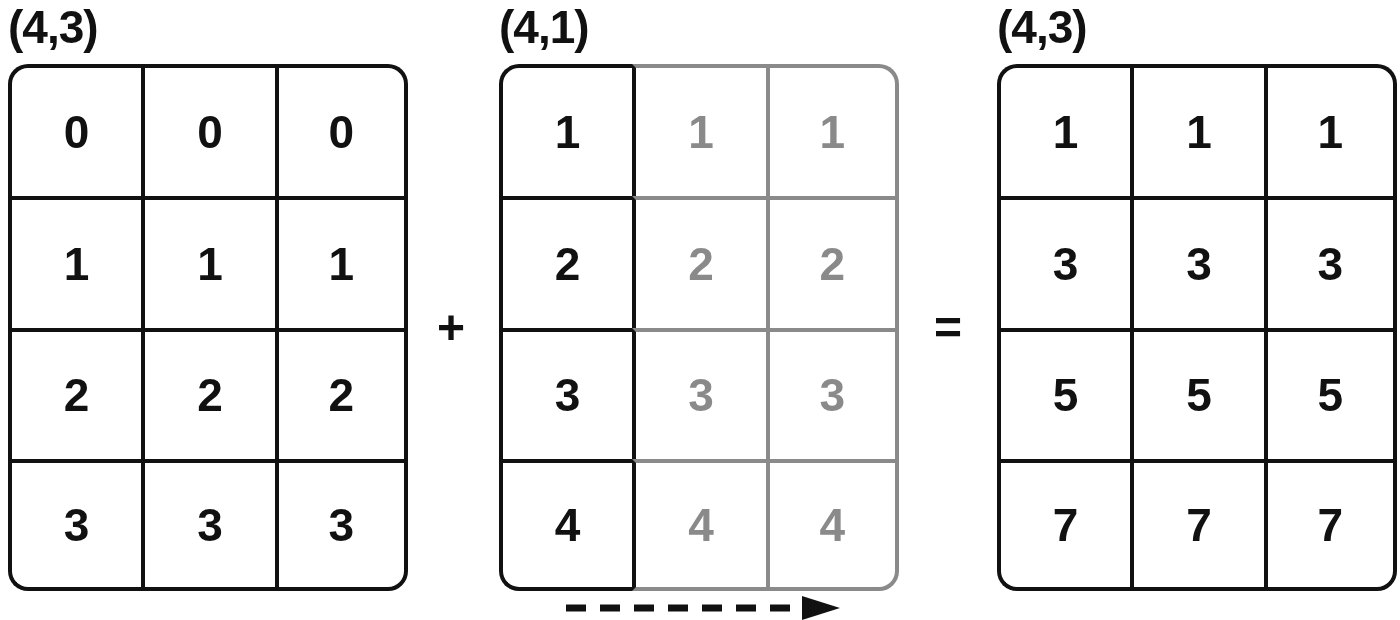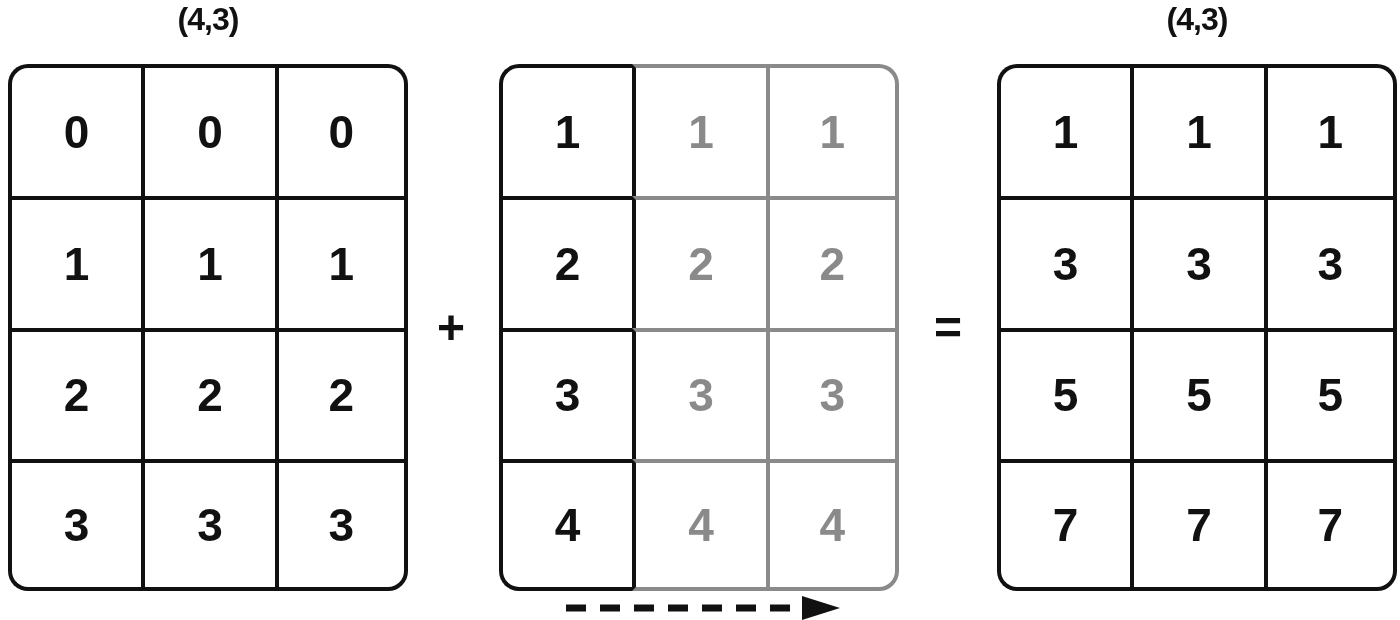--- a/index.html
+++ b/index.html
@@ -4,22 +4,22 @@
 <style>
   :root { --ink:#111111; --ghost:#8a8a8a; }
   * { margin:0; padding:0; box-sizing:border-box; }
   body { background:#ffffff; }
   .canvas {
     position:relative; width:1400px; height:620px;
     background:#ffffff; overflow:hidden;
     font-family:"Liberation Sans", sans-serif;
   }
   .shape-label {
-    position:absolute; top:2px; width:400px; text-align:center;
-    font-size:32px; font-weight:700; color:var(--ink); letter-spacing:-1px;
+    position:absolute; top:2px; width:400px; 
+    font-size:46px; font-weight:700; color:var(--ink); letter-spacing:-1px;
     line-height:1.1;
   }
   .grid {
     position:absolute; top:64px; width:400px; height:527px;
     display:grid; grid-template-columns:repeat(3,1fr); grid-template-rows:repeat(4,1fr);
   }
   .c {
     display:flex; align-items:center; justify-content:center;
     font-size:46px; font-weight:700; color:var(--ink);
     border-left:4px solid var(--ink); border-top:4px solid var(--ink);
@@ -59,20 +59,21 @@
     <div class="c">2</div>
     <div class="c">2</div>
     <div class="c col-last">2</div>
     <div class="c row-last bl">3</div>
     <div class="c row-last">3</div>
     <div class="c col-last row-last br">3</div>
   </div>
 
   <div class="op" style="left:403px;width:96px">+</div>
 
+  <div class="shape-label" style="left:499px">(4,1)</div>
   <div class="grid" style="left:499px">
     <div class="c cb tl">1</div>
     <div class="c cm">1</div>
     <div class="c cg col-last tr">1</div>
     <div class="c cb">2</div>
     <div class="c cm">2</div>
     <div class="c cg col-last">2</div>
     <div class="c cb">3</div>
     <div class="c cm">3</div>
     <div class="c cg col-last">3</div>

